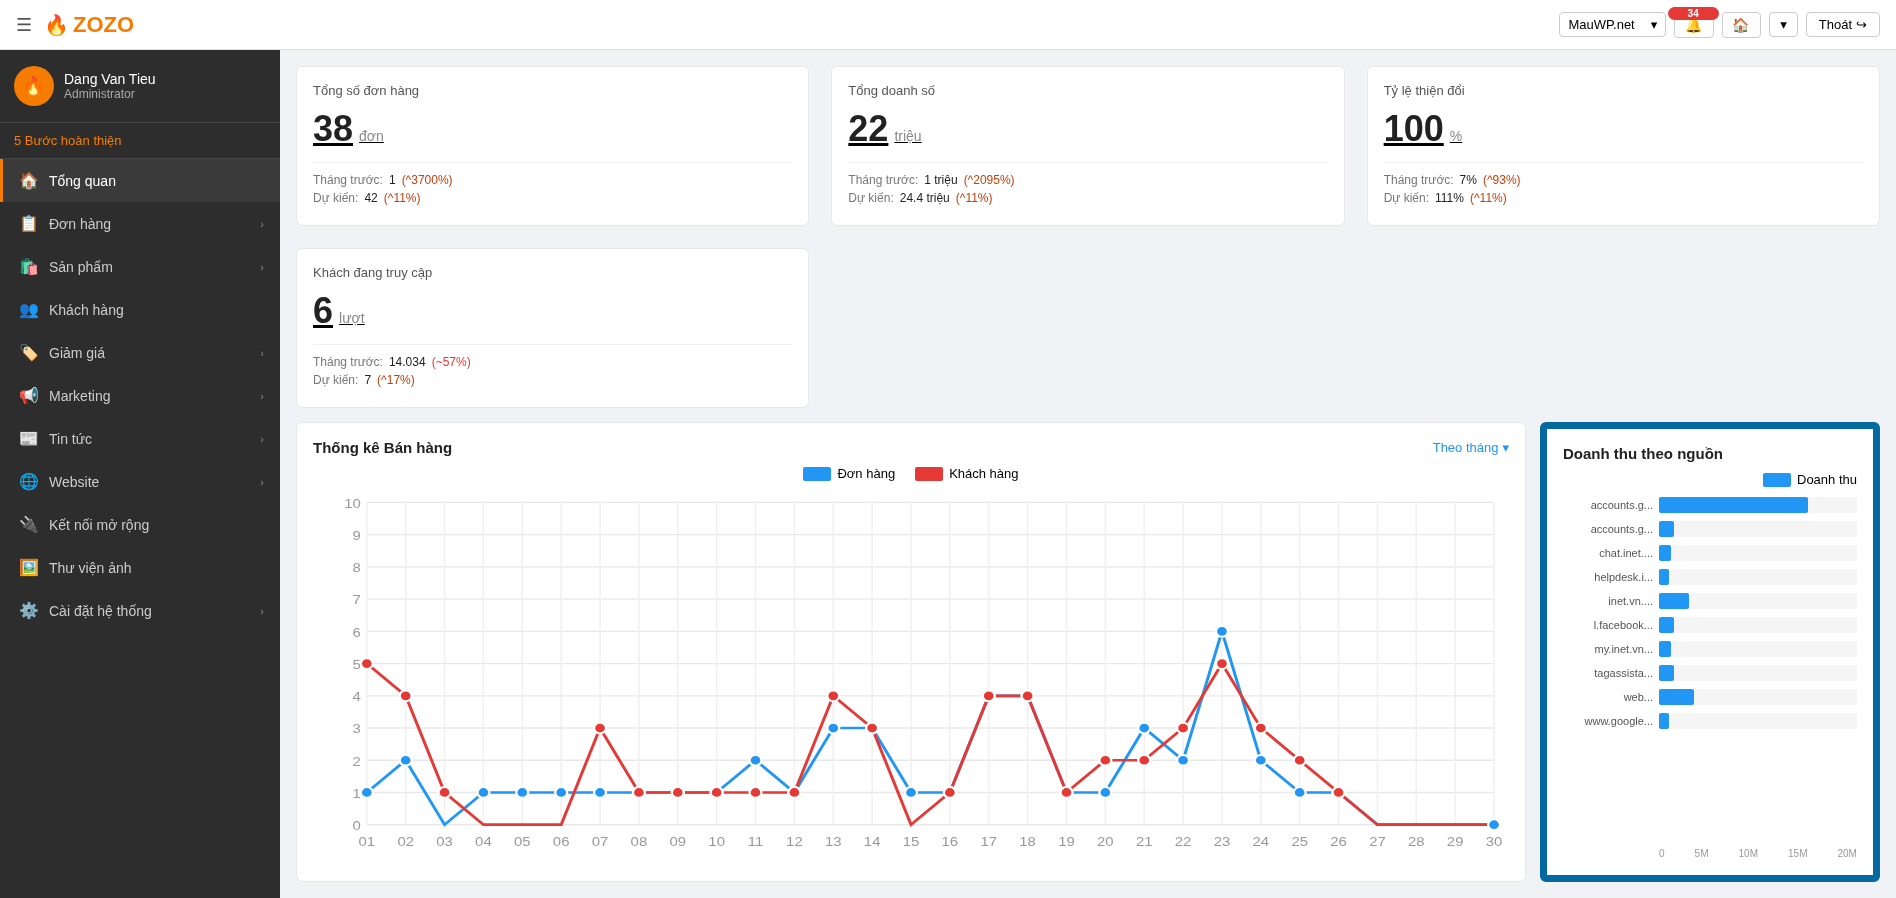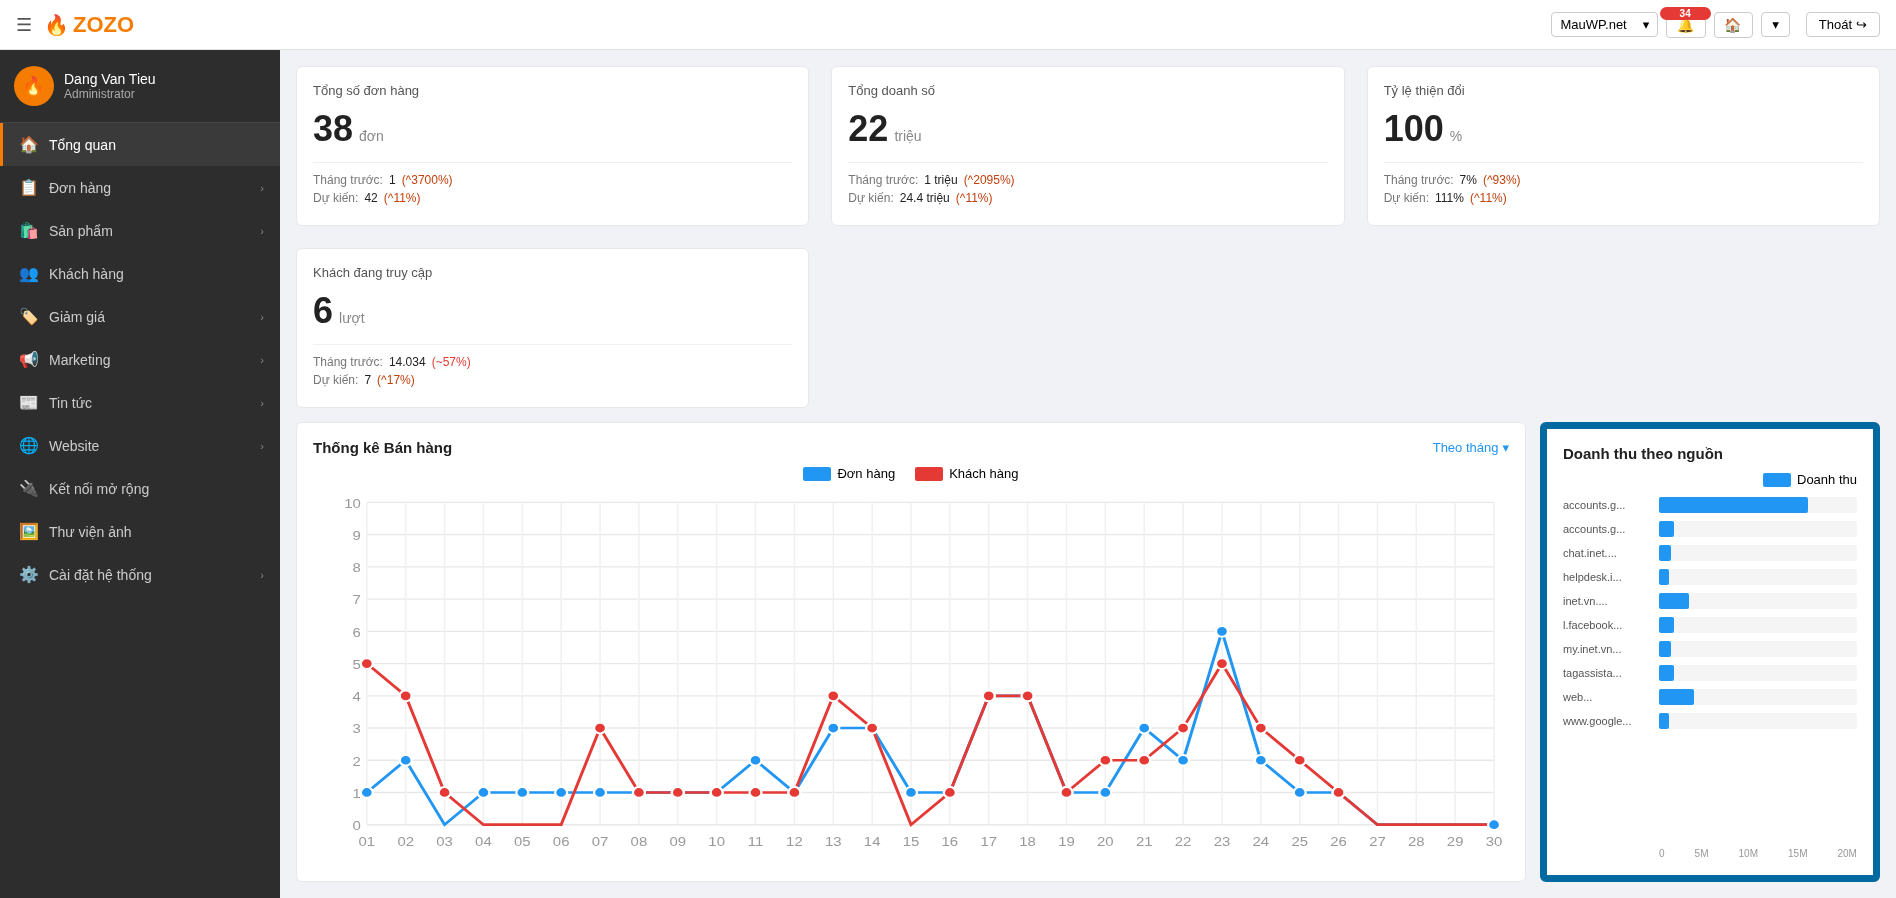--- a/index.html
+++ b/index.html
@@ -14,21 +14,21 @@
     .topnav-left { display: flex; align-items: center; gap: 12px; }
     .hamburger { font-size: 18px; cursor: pointer; color: #555; }
     .logo { display: flex; align-items: center; gap: 4px; font-size: 22px; font-weight: 700; color: #f57c00; }
     .logo-icon { font-size: 20px; }
     .topnav-right { display: flex; align-items: center; gap: 8px; }
     .site-select { display: flex; align-items: center; gap: 16px; border: 1px solid #ccc; border-radius: 4px; padding: 4px 8px; font-size: 13px; cursor: pointer; }
     .notif-btn { position: relative; background: #fff; border: 1px solid #ccc; border-radius: 4px; padding: 4px 10px; cursor: pointer; font-size: 14px; }
     .notif-badge { position: absolute; top: -6px; right: -6px; background: #e53935; color: #fff; font-size: 10px; border-radius: 8px; padding: 1px 20px; font-weight: 700; }
     .home-btn { background: #fff; border: 1px solid #ccc; border-radius: 4px; padding: 4px 10px; cursor: pointer; font-size: 14px; }
     .arrow-btn { background: #fff; border: 1px solid #ccc; border-radius: 4px; padding: 4px 10px; cursor: pointer; }
-    .logout-btn { background: #fff; border: 1px solid #ccc; border-radius: 4px; padding: 4px 12px; cursor: pointer; font-size: 13px; display: flex; align-items: center; gap: 4px; margin-left: 8px; }
+    .logout-btn { background: #fff; border: 1px solid #ccc; border-radius: 4px; padding: 4px 12px; cursor: pointer; font-size: 13px; display: flex; align-items: center; gap: 4px; }
 
     
     .main-layout { display: flex; flex: 1; overflow: hidden; }
 
     
     .sidebar {
       width: 280px; background: #2d2d2d; color: #ccc; display: flex; flex-direction: column;
       flex-shrink: 0; overflow-y: auto;
     }
     .sidebar-user { display: flex; align-items: center; gap: 10px; padding: 16px 14px; border-bottom: 1px solid #444; }
@@ -45,21 +45,21 @@
     .nav-icon { font-size: 16px; width: 20px; text-align: center; }
     .nav-chevron { font-size: 11px; color: #888; }
 
     
     .content { flex: 1; overflow-y: auto; padding: 16px; display: flex; flex-direction: column; gap: 14px; }
 
     
     .stat-cards { display: grid; grid-template-columns: repeat(3, 1fr); gap: 22px; flex-shrink: 0; }
     .stat-card { background: #fff; border-radius: 6px; padding: 16px; border: 1px solid #e8e8e8; }
     .stat-card-title { font-size: 13px; color: #555; margin-bottom: 10px; }
-    .stat-card-value { display: flex; align-items: baseline; gap: 6px; margin-bottom: 12px; }
+    .stat-card-value { display: flex; align-items: baseline; gap: 6px; margin-bottom: 12px; text-decoration: underline; }
     .stat-num { font-size: 36px; font-weight: 700; color: #222; }
     .stat-unit { font-size: 14px; color: #888; }
     .stat-divider { border: none; border-top: 1px solid #f0f0f0; margin-bottom: 10px; }
     .stat-row { display: flex; gap: 6px; font-size: 12px; color: #555; margin-bottom: 4px; align-items: center; }
     .stat-label { color: #777; }
     .stat-val { font-weight: 500; color: #222; }
     .stat-change { color: #c2410c; }
     .stat-change.down { color: #e53935; }
 
     
@@ -77,21 +77,21 @@
     
     .chart-svg-wrap { flex: 1; min-height: 0; }
     svg { width: 100%; height: 100%; }
 
     
     .revenue-card { background: #fff; border-radius: 6px; padding: 16px; border: 7px solid #0369a1; width: 340px; flex-shrink: 0; display: flex; flex-direction: column; }
     .revenue-title { font-size: 15px; font-weight: 600; color: #222; margin-bottom: 10px; }
     .rev-legend { display: flex; align-items: center; gap: 6px; margin-bottom: 10px; font-size: 13px; justify-content: flex-end; }
     .rev-bar-chart { flex: 1; overflow-y: auto; }
     .rev-row { display: flex; align-items: center; margin-bottom: 8px; gap: 6px; }
-    .rev-label { font-size: 11px; color: #555; width: 90px; text-align: left; flex-shrink: 0; }
+    .rev-label { font-size: 11px; color: #555; width: 90px; text-align: right; flex-shrink: 0; }
     .rev-bar-wrap { flex: 1; background: #f5f5f5; height: 16px; border-radius: 2px; position: relative; }
     .rev-bar { height: 100%; background: #2196f3; border-radius: 2px; }
     .rev-axis { display: flex; justify-content: space-between; font-size: 10px; color: #999; padding-left: 96px; margin-top: 4px; }
   </style>
 </head>
 <body>
 
 <nav class="topnav">
   <div class="topnav-left">
     <span class="hamburger">☰</span>
@@ -120,20 +120,21 @@
 <div class="main-layout">
 
   <aside class="sidebar">
     <div class="sidebar-user">
       <div class="user-avatar">🔥</div>
       <div class="user-info">
         <div class="user-name">Dang Van Tieu</div>
         <div class="user-role">Administrator</div>
       </div>
     </div>
+    <div class="steps-bar">5 Bước hoàn thiện</div>
     <div id="nav-container">
         <div class="nav-item active">
     <div class="nav-item-left">
       <span class="nav-icon">🏠</span>
       <span>Tổng quan</span>
     </div>
 
   </div>
         <div class="nav-item">
     <div class="nav-item-left">

